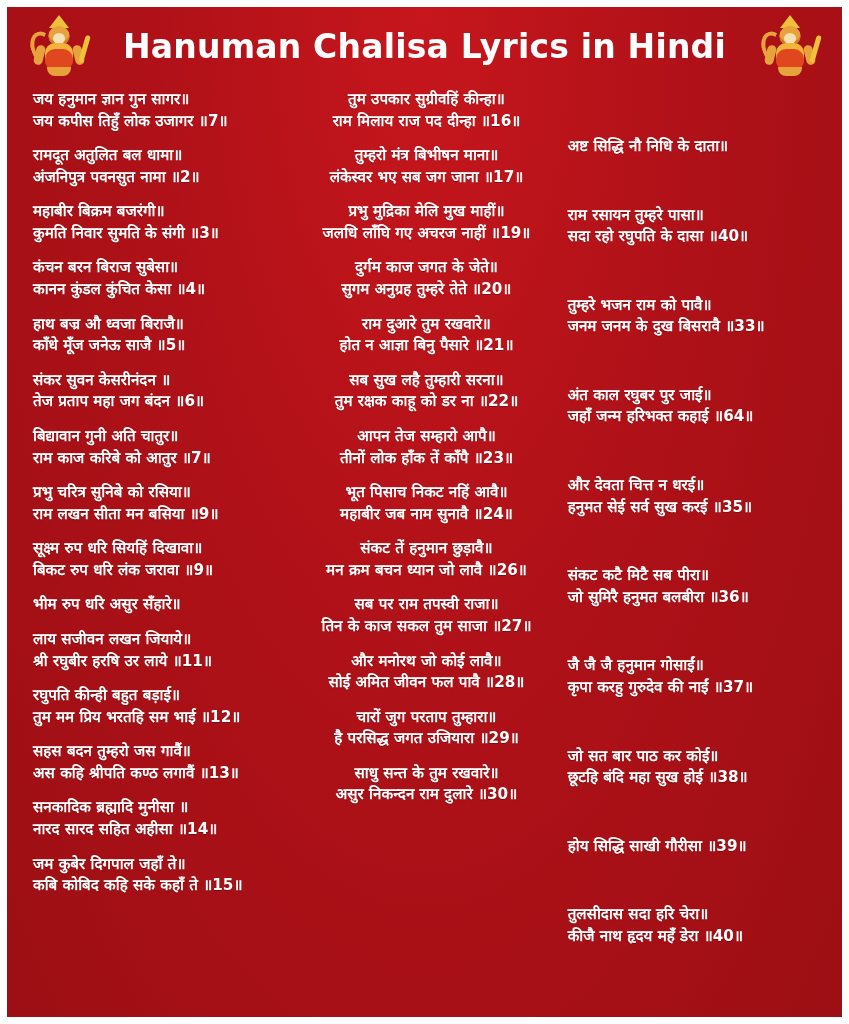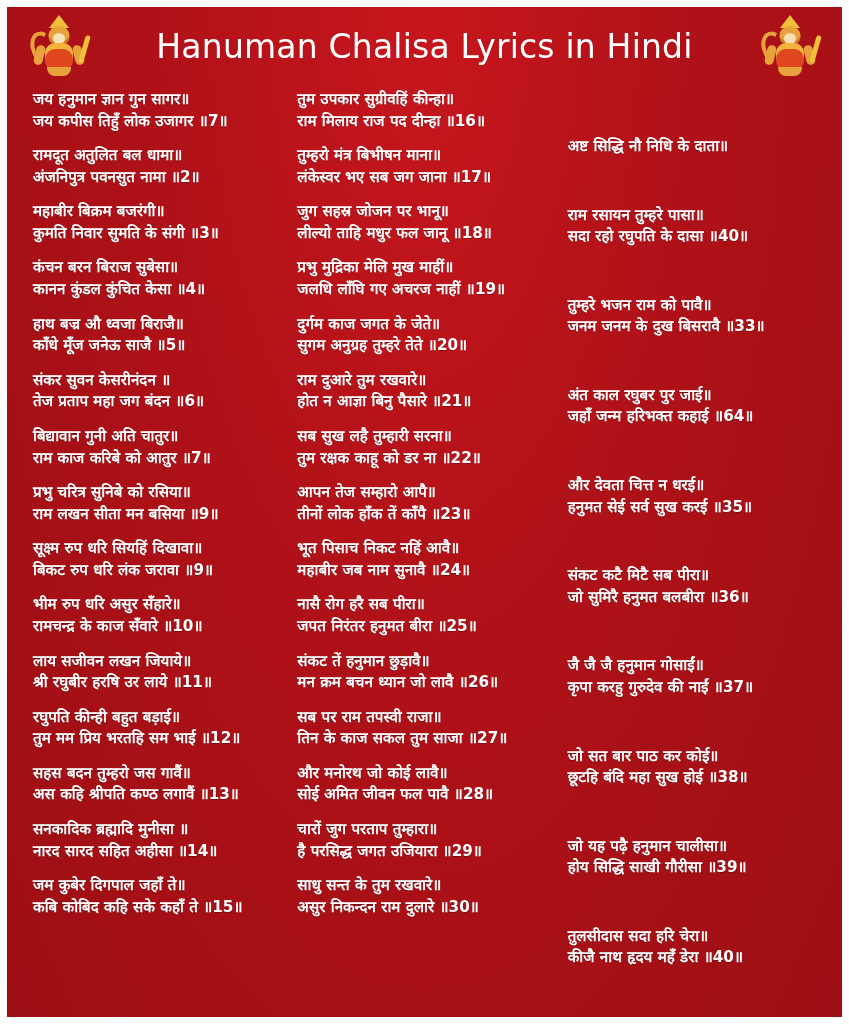--- a/index.html
+++ b/index.html
@@ -26,21 +26,21 @@
   .header {
     position: relative;
     height: 78px;
     display: flex;
     align-items: center;
     justify-content: center;
   }
   .title {
     color: #ffffff;
     font-size: 33px;
-    font-weight: normal;
+    font-weight: bold;
     letter-spacing: 0.2px;
     text-align: right;
     font-family: "DejaVu Sans", sans-serif;
     white-space: nowrap;
   }
   .deity {
     position: absolute;
     top: 8px;
     width: 60px;
     height: 62px;
@@ -152,21 +152,21 @@
   }
   .line {
     color: #ffffff;
     font-size: 15.2px;
     line-height: 1.42;
     font-weight: bold;
     white-space: nowrap;
     font-family: "DejaVu Sans", sans-serif;
     text-shadow: 0 1px 0 rgba(0,0,0,0.25);
   }
-  .col-2 .verse { padding-left: 4px; }
+  .col-2 .verse { padding-left: 4px; text-align: center; }
   .col-3 .verse { padding-left: 4px; margin-top: 47px; }
 </style>
 </head>
 <body>
 
 <div class="page">
 
   <div class="header">
     <div class="deity left">
       <span class="tail"></span>
@@ -228,21 +228,20 @@
         <div class="verse">
           <div class="line">प्रभु चरित्र सुनिबे को रसिया॥</div>
           <div class="line">राम लखन सीता मन बसिया ॥9॥</div>
         </div>
         <div class="verse">
           <div class="line">सूक्ष्म रुप धरि सियहिं दिखावा॥</div>
           <div class="line">बिकट रुप धरि लंक जरावा ॥9॥</div>
         </div>
         <div class="verse">
           <div class="line">भीम रुप धरि असुर सँहारे॥</div>
-          <div class="line">रामचन्द्र के काज सँवारे ॥10॥</div>
         </div>
         <div class="verse">
           <div class="line">लाय सजीवन लखन जियाये॥</div>
           <div class="line">श्री रघुबीर हरषि उर लाये ॥11॥</div>
         </div>
         <div class="verse">
           <div class="line">रघुपति कीन्ही बहुत बड़ाई॥</div>
           <div class="line">तुम मम प्रिय भरतहि सम भाई ॥12॥</div>
         </div>
         <div class="verse">
@@ -261,24 +260,20 @@
     <div class="col col-2" id="col-2">
         <div class="verse">
           <div class="line">तुम उपकार सुग्रीवहिं कीन्हा॥</div>
           <div class="line">राम मिलाय राज पद दीन्हा ॥16॥</div>
         </div>
         <div class="verse">
           <div class="line">तुम्हरो मंत्र बिभीषन माना॥</div>
           <div class="line">लंकेस्वर भए सब जग जाना ॥17॥</div>
         </div>
         <div class="verse">
-          <div class="line">जुग सहस्र जोजन पर भानू॥</div>
-          <div class="line">लील्यो ताहि मधुर फल जानू ॥18॥</div>
-        </div>
-        <div class="verse">
           <div class="line">प्रभु मुद्रिका मेलि मुख माहीं॥</div>
           <div class="line">जलधि लाँघि गए अचरज नाहीं ॥19॥</div>
         </div>
         <div class="verse">
           <div class="line">दुर्गम काज जगत के जेते॥</div>
           <div class="line">सुगम अनुग्रह तुम्हरे तेते ॥20॥</div>
         </div>
         <div class="verse">
           <div class="line">राम दुआरे तुम रखवारे॥</div>
           <div class="line">होत न आज्ञा बिनु पैसारे ॥21॥</div>
@@ -289,24 +284,20 @@
         </div>
         <div class="verse">
           <div class="line">आपन तेज सम्हारो आपै॥</div>
           <div class="line">तीनों लोक हाँक तें काँपै ॥23॥</div>
         </div>
         <div class="verse">
           <div class="line">भूत पिसाच निकट नहिं आवै॥</div>
           <div class="line">महाबीर जब नाम सुनावै ॥24॥</div>
         </div>
         <div class="verse">
-          <div class="line">नासै रोग हरै सब पीरा॥</div>
-          <div class="line">जपत निरंतर हनुमत बीरा ॥25॥</div>
-        </div>
-        <div class="verse">
           <div class="line">संकट तें हनुमान छुड़ावै॥</div>
           <div class="line">मन क्रम बचन ध्यान जो लावै ॥26॥</div>
         </div>
         <div class="verse">
           <div class="line">सब पर राम तपस्वी राजा॥</div>
           <div class="line">तिन के काज सकल तुम साजा ॥27॥</div>
         </div>
         <div class="verse">
           <div class="line">और मनोरथ जो कोई लावै॥</div>
           <div class="line">सोई अमित जीवन फल पावै ॥28॥</div>
@@ -346,21 +337,20 @@
         </div>
         <div class="verse">
           <div class="line">जै जै जै हनुमान गोसाईं॥</div>
           <div class="line">कृपा करहु गुरुदेव की नाईं ॥37॥</div>
         </div>
         <div class="verse">
           <div class="line">जो सत बार पाठ कर कोई॥</div>
           <div class="line">छूटहि बंदि महा सुख होई ॥38॥</div>
         </div>
         <div class="verse">
-          <div class="line">जो यह पढ़ै हनुमान चालीसा॥</div>
           <div class="line">होय सिद्धि साखी गौरीसा ॥39॥</div>
         </div>
         <div class="verse">
           <div class="line">तुलसीदास सदा हरि चेरा॥</div>
           <div class="line">कीजै नाथ हृदय महँ डेरा ॥40॥</div>
         </div>
       </div>
   </div>
 
 </div>

